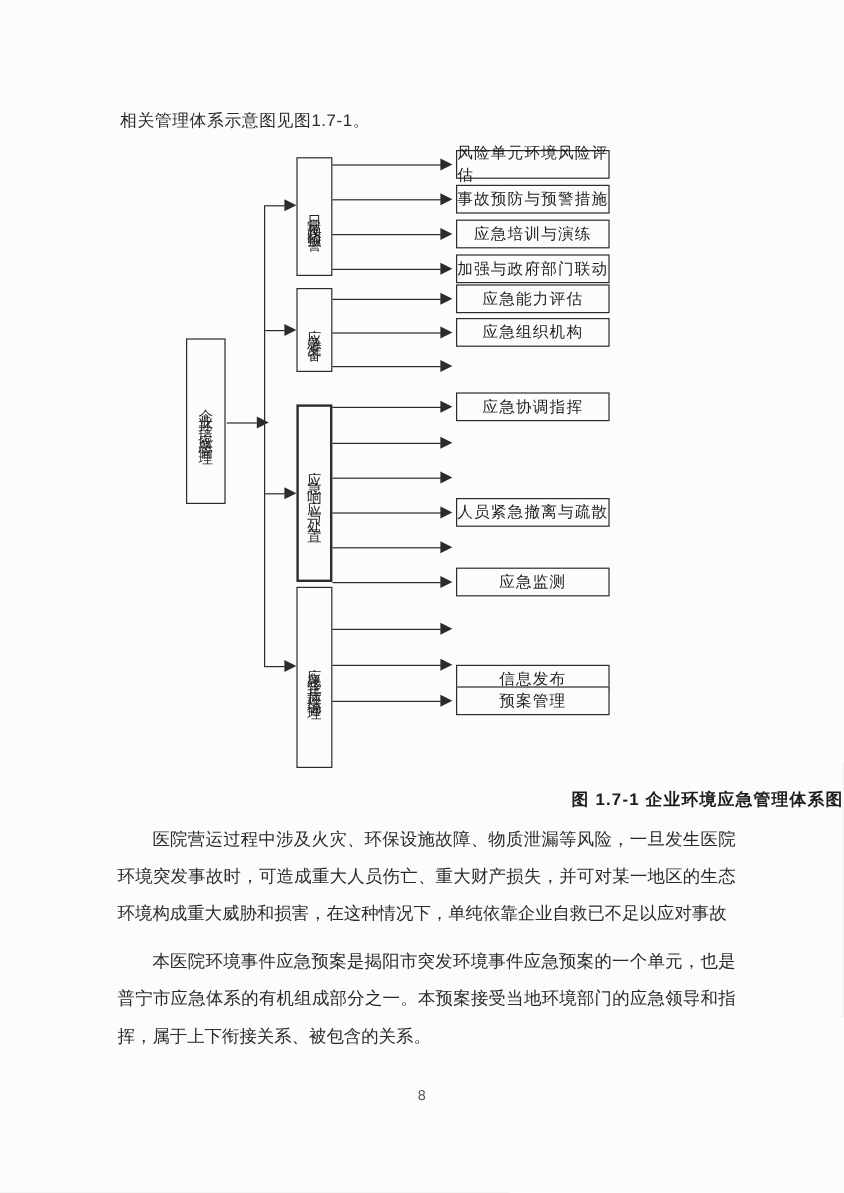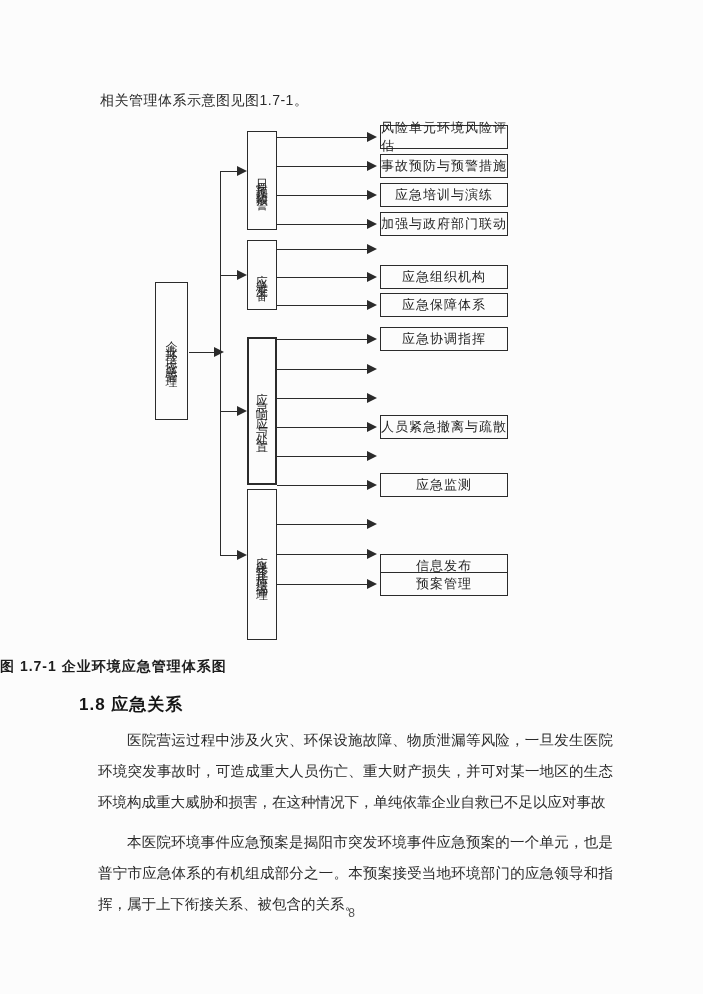--- a/index.html
+++ b/index.html
@@ -34,21 +34,21 @@
   .stage-g4 .vtext { letter-spacing:4px; }
   .rbox { left:380px; width:128px; height:24px; font-size:13px; letter-spacing:1px; }
   .hl { position:absolute; height:1px; background:#2b2b2b; }
   .vl { position:absolute; width:1px;  background:#2b2b2b; }
   .ah { position:absolute; width:0; height:0;
         border-top:5px solid transparent; border-bottom:5px solid transparent;
         border-left:10px solid #2b2b2b; }
   .cl { left:277px; width:91px; } .ca { left:367px; }
   .bl { left:221px; width:16px; } .ba { left:237px; }
 
-  .caption { margin-top:11px; text-align:left; font-size:14px; font-weight:bold; color:#1d1d1d; letter-spacing:1px; }
+  .caption { margin-top:11px; text-align:right; font-size:14px; font-weight:bold; color:#1d1d1d; letter-spacing:1px; }
 
   
   .section { padding:0 90px 0 79px; }
   .section h2 { margin-top:17px; font-size:17px; font-weight:bold; color:#151515; letter-spacing:1px; }
   .section p {
     margin:9px 0 0 19px; font-size:14.5px; line-height:31px;
     text-align:justify; text-indent:2em; color:#2a2a2a;
   }
   .pageno { position:absolute; left:0; right:0; top:906px; text-align:center; font-size:12px; color:#555; }
 </style>
@@ -108,30 +108,30 @@
         <span>应急培训与演练</span>
       </div>
     <div class="hl cl" style="top:102px"></div>
     <div class="ah ca" style="top:97px"></div>
     <div class="box rbox" style="top:90px">
         <span>加强与政府部门联动</span>
       </div>
 
     <div class="hl cl" style="top:127px"></div>
     <div class="ah ca" style="top:122px"></div>
+    <div class="box rbox" style="top:115px">
+        <span>应急能力评估</span>
+      </div>
     <div class="hl cl" style="top:155px"></div>
     <div class="ah ca" style="top:150px"></div>
     <div class="box rbox" style="top:143px">
         <span>应急组织机构</span>
       </div>
     <div class="hl cl" style="top:183px"></div>
     <div class="ah ca" style="top:178px"></div>
-    <div class="box rbox" style="top:171px">
-        <span>应急保障体系</span>
-      </div>
 
     <div class="hl cl" style="top:217px"></div>
     <div class="ah ca" style="top:212px"></div>
     <div class="box rbox" style="top:205px">
         <span>应急协调指挥</span>
       </div>
     <div class="hl cl" style="top:247px"></div>
     <div class="ah ca" style="top:242px"></div>
     <div class="hl cl" style="top:276px"></div>
     <div class="ah ca" style="top:271px"></div>
@@ -159,20 +159,19 @@
     <div class="ah ca" style="top:457px"></div>
     <div class="box rbox" style="top:450px">
         <span>预案管理</span>
       </div>
 
   </div>
 
   <div class="caption">图 1.7-1  企业环境应急管理体系图</div>
 
   <div class="section">
-    <h2>1.8 应急关系</h2>
     <p>医院营运过程中涉及火灾、环保设施故障、物质泄漏等风险，一旦发生医院环境突发事故时，可造成重大人员伤亡、重大财产损失，并可对某一地区的生态环境构成重大威胁和损害，在这种情况下，单纯依靠企业自救已不足以应对事故</p>
     <p>本医院环境事件应急预案是揭阳市突发环境事件应急预案的一个单元，也是普宁市应急体系的有机组成部分之一。本预案接受当地环境部门的应急领导和指挥，属于上下衔接关系、被包含的关系。</p>
   </div>
 
   <div class="pageno">8</div>
 
 </div>
 
 </body></html>

